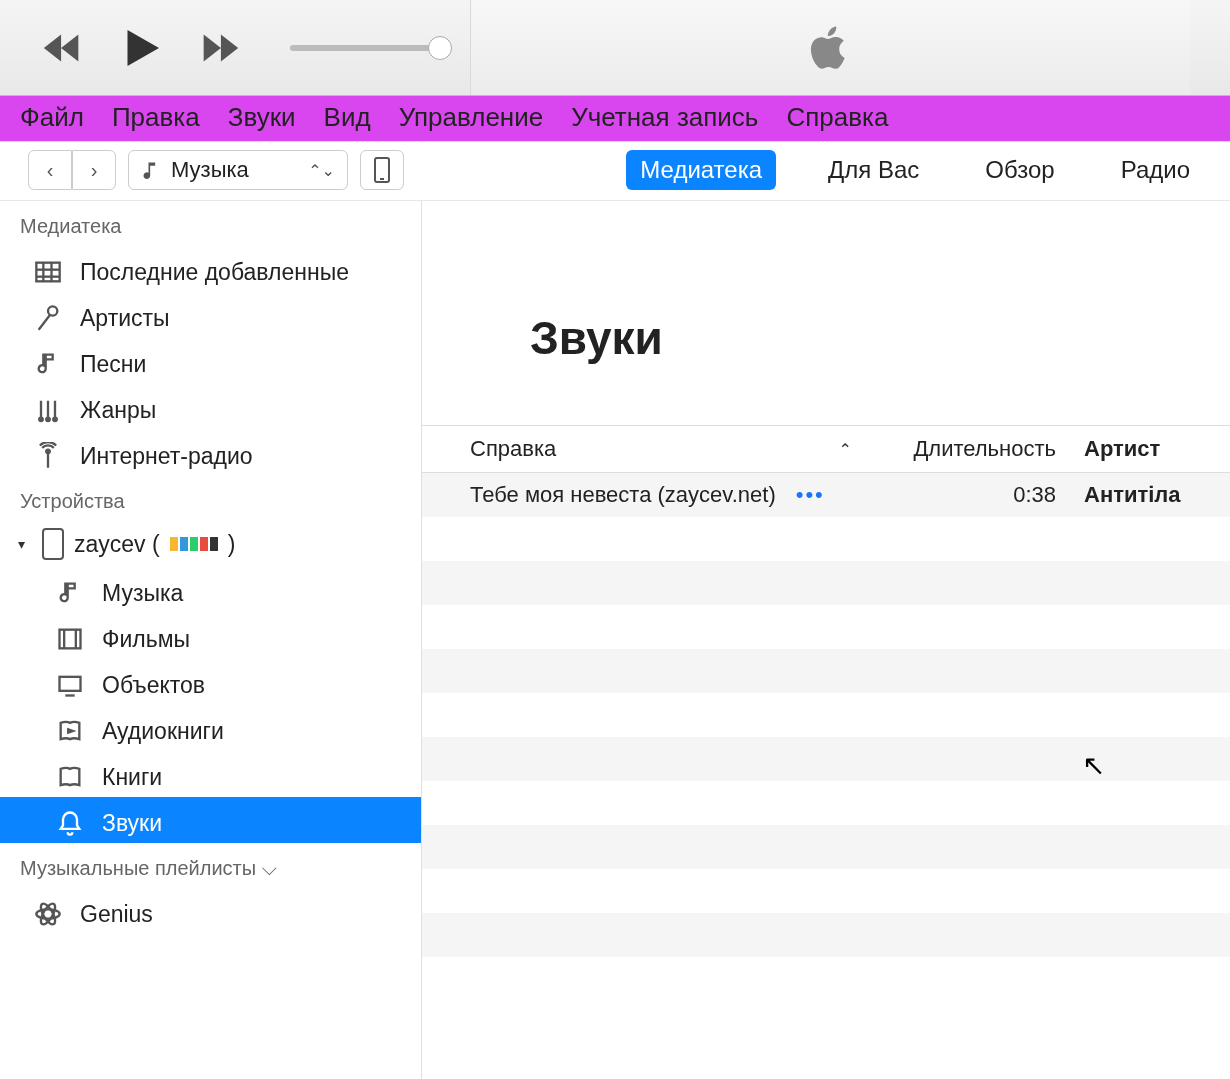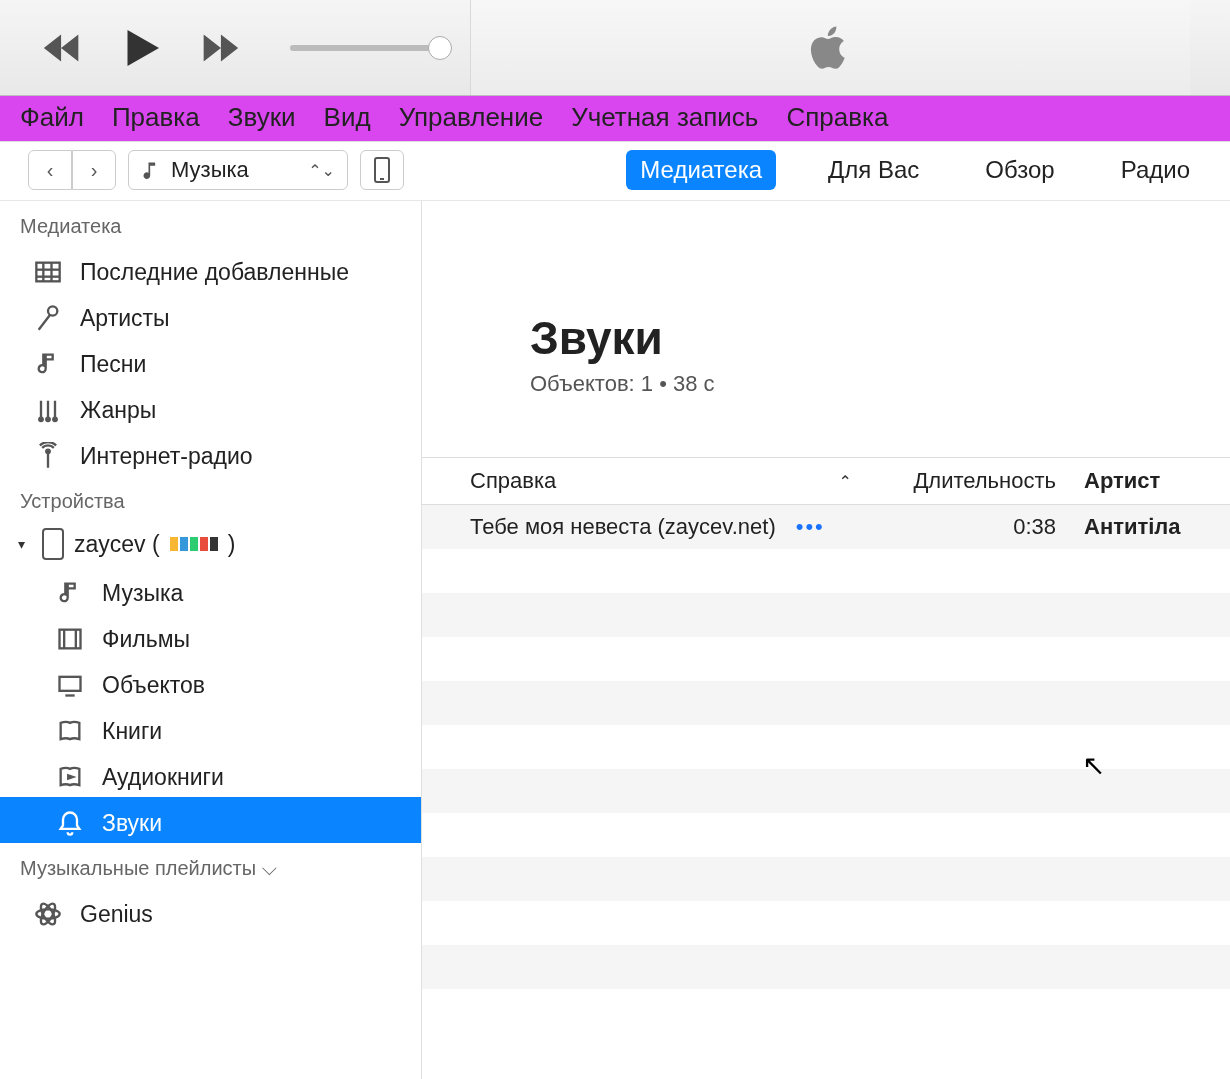--- a/index.html
+++ b/index.html
@@ -289,32 +289,32 @@
               <rect x="3" y="5" width="18" height="12" fill="none" stroke-width="2"></rect>
               <line x1="8" y1="21" x2="16" y2="21" stroke-width="2"></line>
             </svg>
           </span>
         <span>Объектов</span>
       </li>
       <li class="child">
         <span class="icon">
             <svg viewBox="0 0 24 24">
               <path d="M4 5c3-1 6-1 8 0 2-1 5-1 8 0v14c-3-1-6-1-8 0-2-1-5-1-8 0V5z" fill="none" stroke-width="2"></path>
+              <polygon points="10,10 16,12 10,14"></polygon>
+            </svg>
+          </span>
+        <span>Аудиокниги</span>
+      </li>
+      <li class="child">
+        <span class="icon">
+            <svg viewBox="0 0 24 24">
+              <path d="M4 5c3-1 6-1 8 0 2-1 5-1 8 0v14c-3-1-6-1-8 0-2-1-5-1-8 0V5z" fill="none" stroke-width="2"></path>
             </svg>
           </span>
         <span>Книги</span>
-      </li>
-      <li class="child">
-        <span class="icon">
-            <svg viewBox="0 0 24 24">
-              <path d="M4 5c3-1 6-1 8 0 2-1 5-1 8 0v14c-3-1-6-1-8 0-2-1-5-1-8 0V5z" fill="none" stroke-width="2"></path>
-              <polygon points="10,10 16,12 10,14"></polygon>
-            </svg>
-          </span>
-        <span>Аудиокниги</span>
       </li>
       <li class="child selected">
         <span class="icon">
             <svg viewBox="0 0 24 24">
               <path d="M12 3a6 6 0 0 0-6 6v5l-2 3h16l-2-3V9a6 6 0 0 0-6-6z" fill="none" stroke-width="2"></path>
               <path d="M10 20a2 2 0 0 0 4 0" fill="none" stroke-width="2"></path>
             </svg>
           </span>
         <span>Звуки</span>
       </li>
@@ -331,21 +331,20 @@
             </svg>
           </span>
         <span>Genius</span>
       </li>
     </ul>
   </div>
 
   <div class="content">
     <div class="heading">
       <h1>Звуки</h1>
-      <div class="subheading">Объектов: 1 • 38 с</div>
     </div>
 
     <div class="table">
       <div class="thead">
         <div class="col-title">
           <span>Справка</span>
           <span class="sort-caret">⌃</span>
         </div>
         <div class="col-dur">Длительность</div>
         <div class="col-artist">Артист</div>

